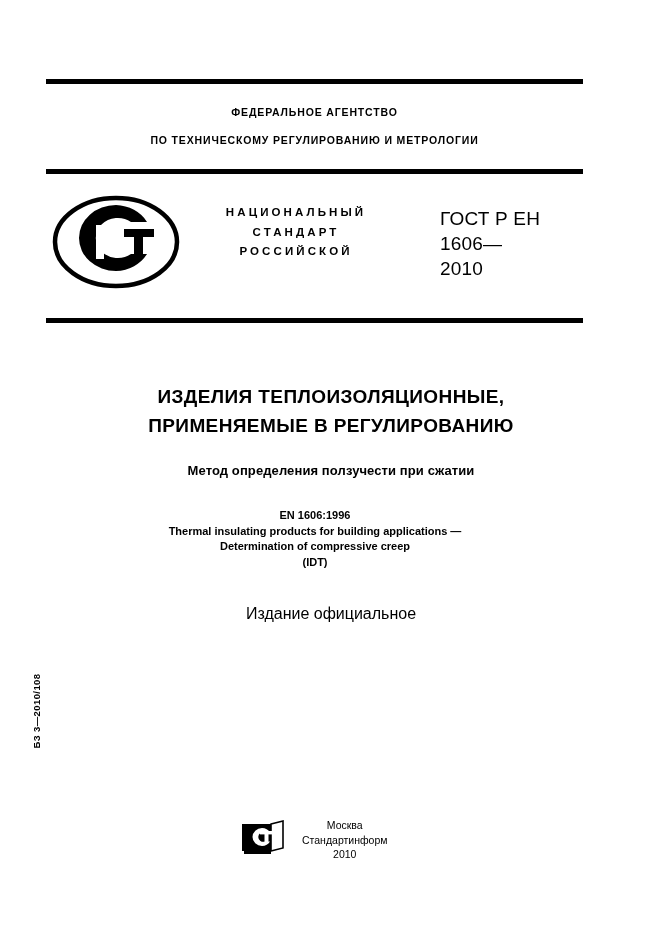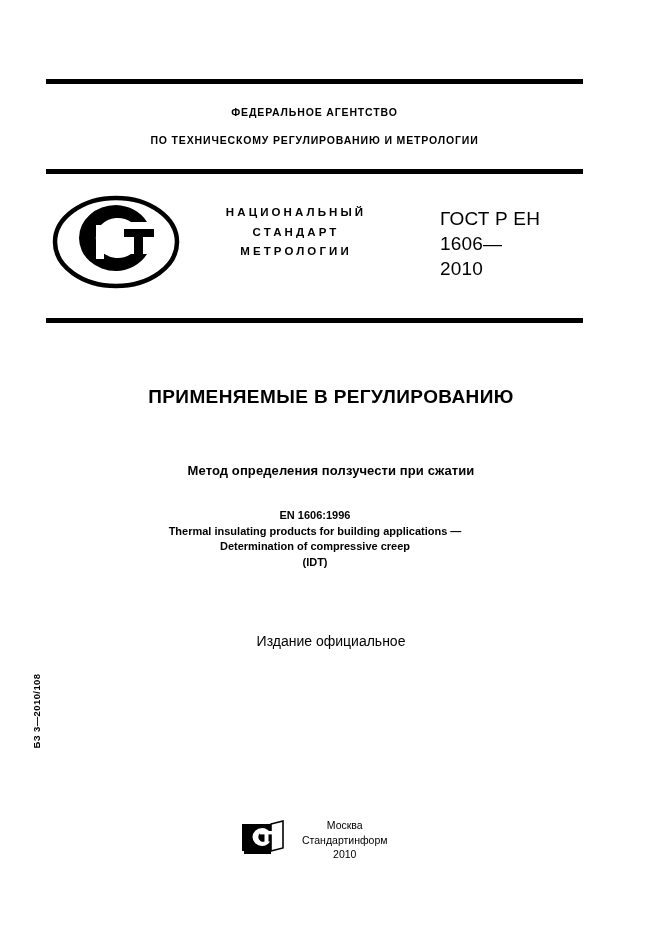--- a/index.html
+++ b/index.html
@@ -118,24 +118,24 @@
     text-align: center;
     font-weight: bold;
     font-size: 11px;
     line-height: 15.5px;
   }
 
   
   .official {
     position: absolute;
     left: 46px;
-    top: 616px;
-    width: 570px;
-    text-align: center;
-    font-size: 14px;
+    top: 588px;
+    width: 570px;
+    text-align: center;
+    font-size: 16px;
   }
 
   
   .vcode {
     position: absolute;
     left: -13px;
     top: 686px;
     width: 100px;
     height: 16px;
     transform: rotate(-90deg);
@@ -201,32 +201,33 @@
                M52,37 h6 a3.5,3.2 0 0,1 0,6.4 h-6 z" fill="#fff" fill-rule="evenodd"></path>
 
       <rect x="72" y="34" width="30" height="8" fill="#000"></rect>
       <rect x="82" y="34" width="9" height="26" fill="#000"></rect>
     </svg>
   </div>
 
   <div class="nat-standard">
     <div>НАЦИОНАЛЬНЫЙ</div>
     <div>СТАНДАРТ</div>
-    <div>МЕТРОЛОГИИ</div>
+    <div>РОССИЙСКОЙ</div>
   </div>
 
   <div class="designation">
     <div>ГОСТ Р ЕН</div>
     <div>1606—</div>
     <div>2010</div>
   </div>
 
   <div class="rule rule-bottom"></div>
 
   <div class="title-main">
+    <div class="tl">ИЗДЕЛИЯ  ТЕПЛОИЗОЛЯЦИОННЫЕ,</div>
     <div class="tl">ПРИМЕНЯЕМЫЕ  В  РЕГУЛИРОВАНИЮ</div>
   </div>
 
   <div class="title-sub">Метод определения ползучести при сжатии</div>
 
   <div class="en-block">
     <div>EN 1606:1996</div>
     <div>Thermal insulating products for building applications —</div>
     <div>Determination of compressive creep</div>
     <div>(IDT)</div>

